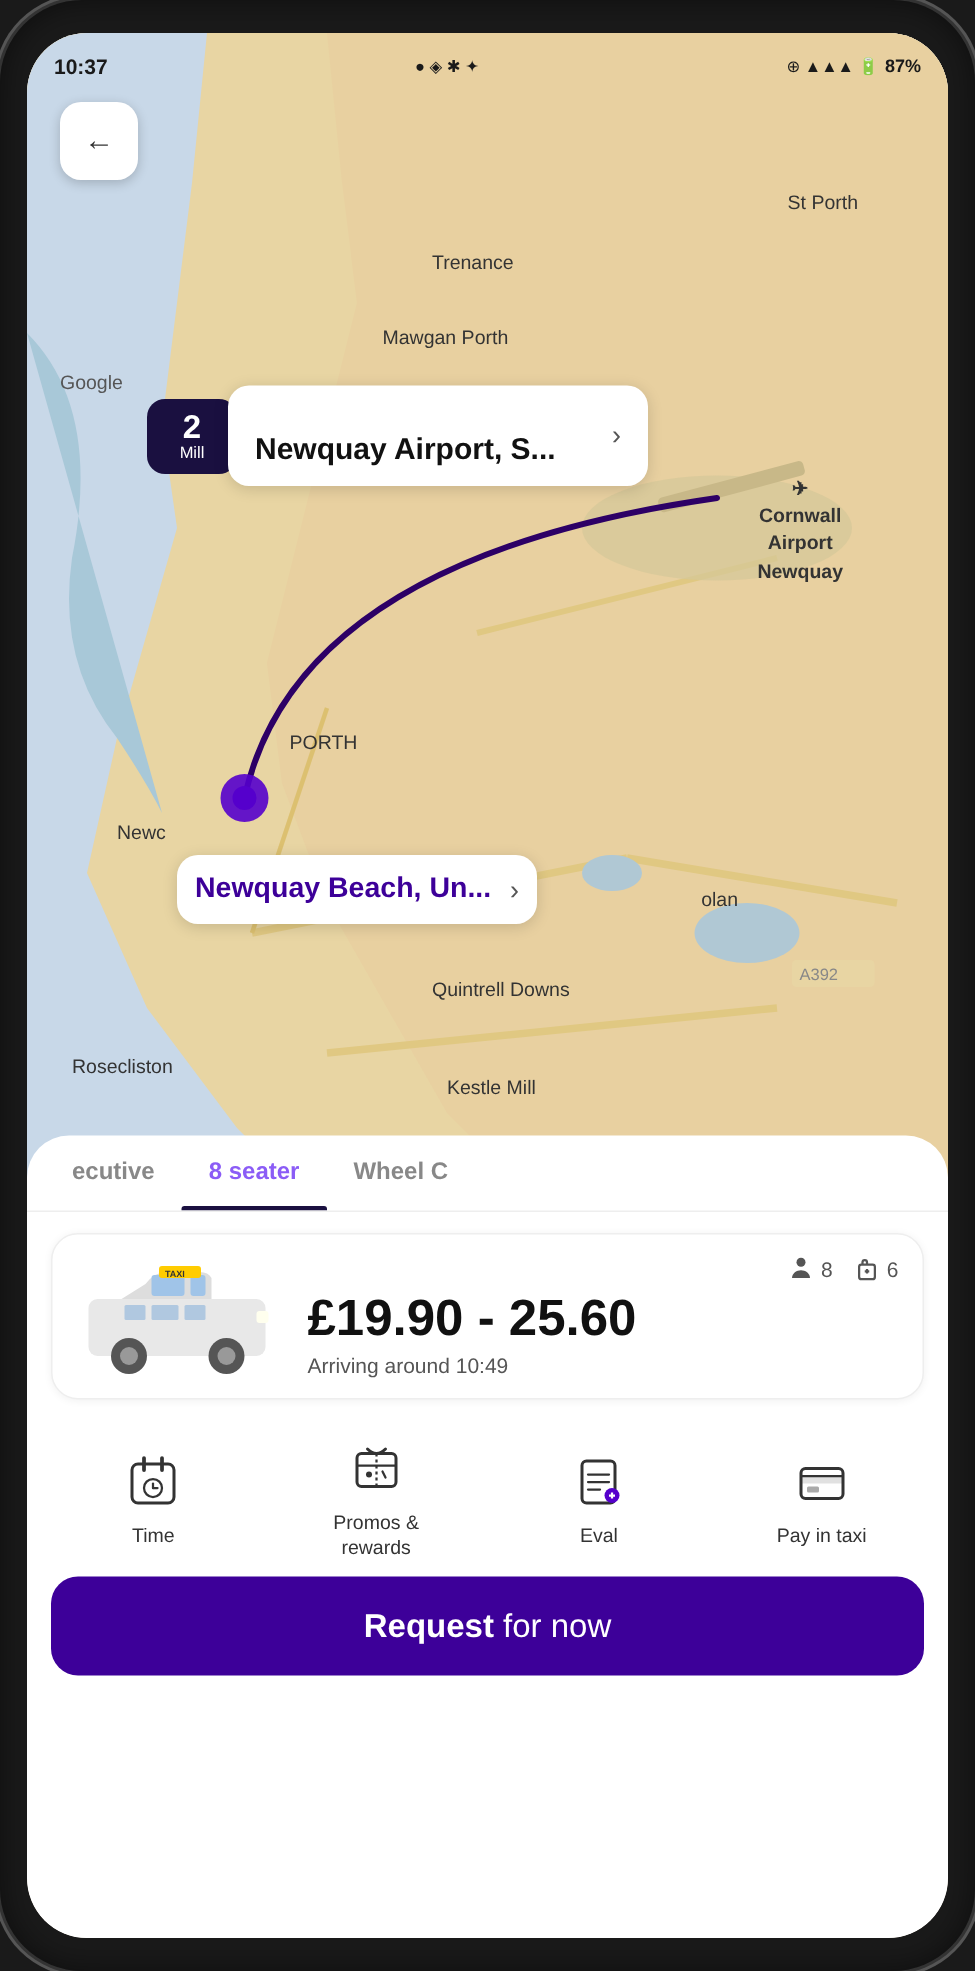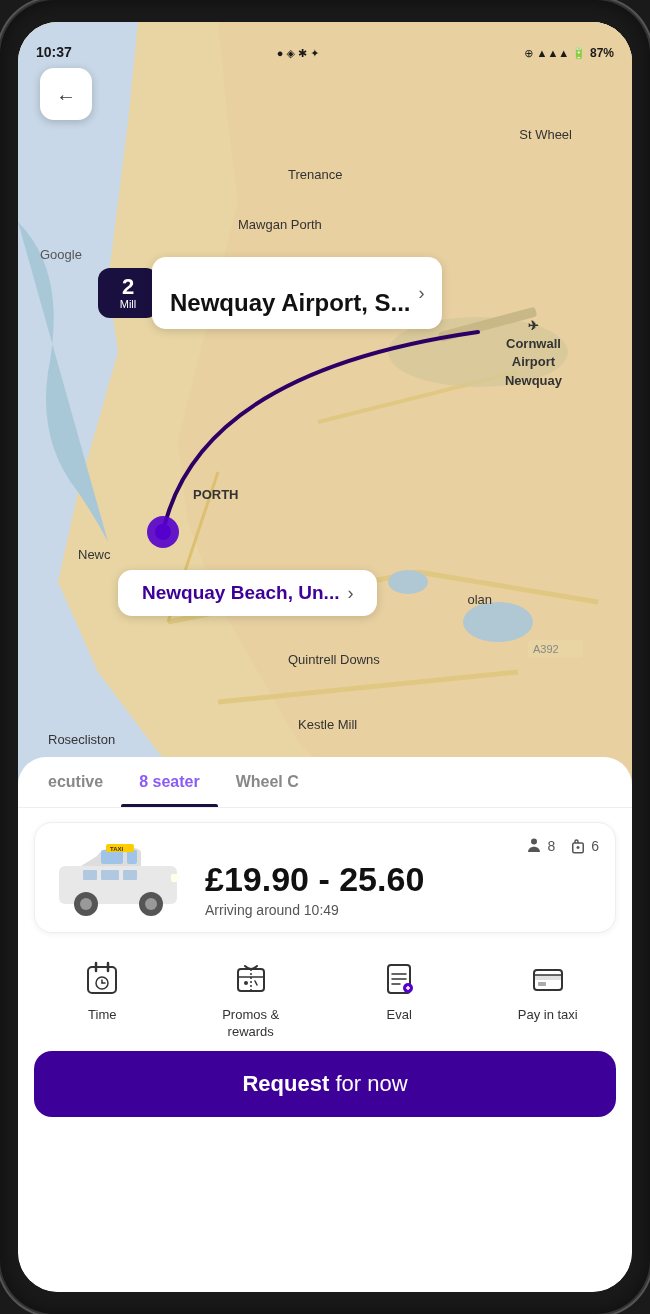--- a/index.html
+++ b/index.html
@@ -33,21 +33,21 @@
     
     .status-bar {
       position: absolute;
       top: 0;
       left: 0;
       right: 0;
       height: 38px;
       background: transparent;
       z-index: 100;
       display: flex;
-      align-items: flex-end;
+      align-items: center;
       justify-content: space-between;
       padding: 6px 18px 0;
     }
     .status-time {
       font-size: 14px;
       font-weight: 600;
       color: #1a1a1a;
     }
     .status-icons {
       display: flex;
@@ -129,38 +129,38 @@
       border-radius: 14px;
       padding: 12px 18px;
       display: flex;
       align-items: center;
       gap: 8px;
       box-shadow: 0 2px 10px rgba(0,0,0,0.15);
       margin-left: -6px;
       min-width: 280px;
     }
     .destination-pill .dest-text {
-      font-size: 24px;
+      font-size: 20px;
       font-weight: 700;
       color: #111;
       margin-top: 20px;
     }
     .dest-arrow {
       font-size: 18px;
       color: #555;
       margin-left: auto;
     }
     
     .origin-pill {
       position: absolute;
       top: 548px;
       left: 100px;
       background: white;
       border-radius: 14px;
-      padding: 12px 24px;
+      padding: 12px 12px;
       display: flex;
       align-items: center;
       gap: 8px;
       box-shadow: 0 2px 10px rgba(0,0,0,0.15);
       z-index: 10;
       min-width: 240px;
     }
     .origin-pill .origin-text {
       font-size: 19px;
       font-weight: 700;
@@ -257,20 +257,21 @@
     .vehicle-eta {
       font-size: 14px;
       color: #555;
       margin-top: 4px;
     }
     
     .bottom-actions {
       display: flex;
       justify-content: space-around;
       padding: 10px 10px 6px;
+      align-items: center;
     }
     .action-item {
       display: flex;
       flex-direction: column;
       align-items: center;
       gap: 6px;
       cursor: pointer;
       flex: 1;
     }
     .action-icon {
@@ -305,21 +306,21 @@
     
     .map-label {
       position: absolute;
       font-size: 13px;
       font-weight: 500;
       color: #333;
       font-family: -apple-system, sans-serif;
       z-index: 5;
     }
     .map-label.bold {
-      font-weight: 700;
+      font-weight: 400;
     }
     .airport-label {
       position: absolute;
       top: 295px;
       right: 70px;
       text-align: center;
       font-size: 13px;
       color: #333;
       font-weight: 600;
       z-index: 5;
@@ -361,30 +362,30 @@
 
         <ellipse cx="460" cy="330" rx="90" ry="35" fill="#d4c898" opacity="0.7"></ellipse>
         <rect x="420" y="300" width="100" height="10" rx="3" fill="#c8b888" transform="rotate(-15, 460, 305)"></rect>
 
         <path d="M0,200 Q50,250 30,350 Q20,420 60,470 Q80,500 90,520" stroke="none" fill="#a8c8d8"></path>
 
         <ellipse cx="480" cy="600" rx="35" ry="20" fill="#b0c8d4"></ellipse>
         <ellipse cx="390" cy="560" rx="20" ry="12" fill="#b0c8d4"></ellipse>
       </svg>
 
-      <div class="map-label" style="top:105px; right:60px;">St Wheel</div>
+      <div class="map-label" style="top:105px; right:60px;">St Porth</div>
       <div class="map-label" style="top:145px; left:270px;">Trenance</div>
-      <div class="map-label" style="top:195px; left:220px;">Mawgan Porth</div>
+      <div class="map-label" style="top:195px; left:237px;">Mawgan Porth</div>
       <div class="map-label" style="top:278px; left:245px;">Tregurrian</div>
       <div class="map-label bold" style="top:465px; left:175px;">PORTH</div>
       <div class="map-label" style="top:525px; left:60px;">Newc</div>
       <div class="map-label" style="top:575px; left:145px; font-size:11px;">TRETHERRAS</div>
       <div class="map-label" style="top:630px; left:270px;">Quintrell Downs</div>
       <div class="map-label" style="top:695px; left:280px;">Kestle Mill</div>
-      <div class="map-label" style="top:710px; left:30px;">Rosecliston</div>
+      <div class="map-label" style="top:681px; left:30px;">Rosecliston</div>
       <div class="map-label" style="top:570px; right:140px;">olan</div>
 
       <div class="airport-label">
         <div>✈</div>
         <div>Cornwall</div>
         <div>Airport</div>
         <div>Newquay</div>
       </div>
 
       <svg style="position:absolute;top:0;left:0;width:100%;height:100%;z-index:4;" viewBox="0 0 614 790" xmlns="http://www.w3.org/2000/svg">

